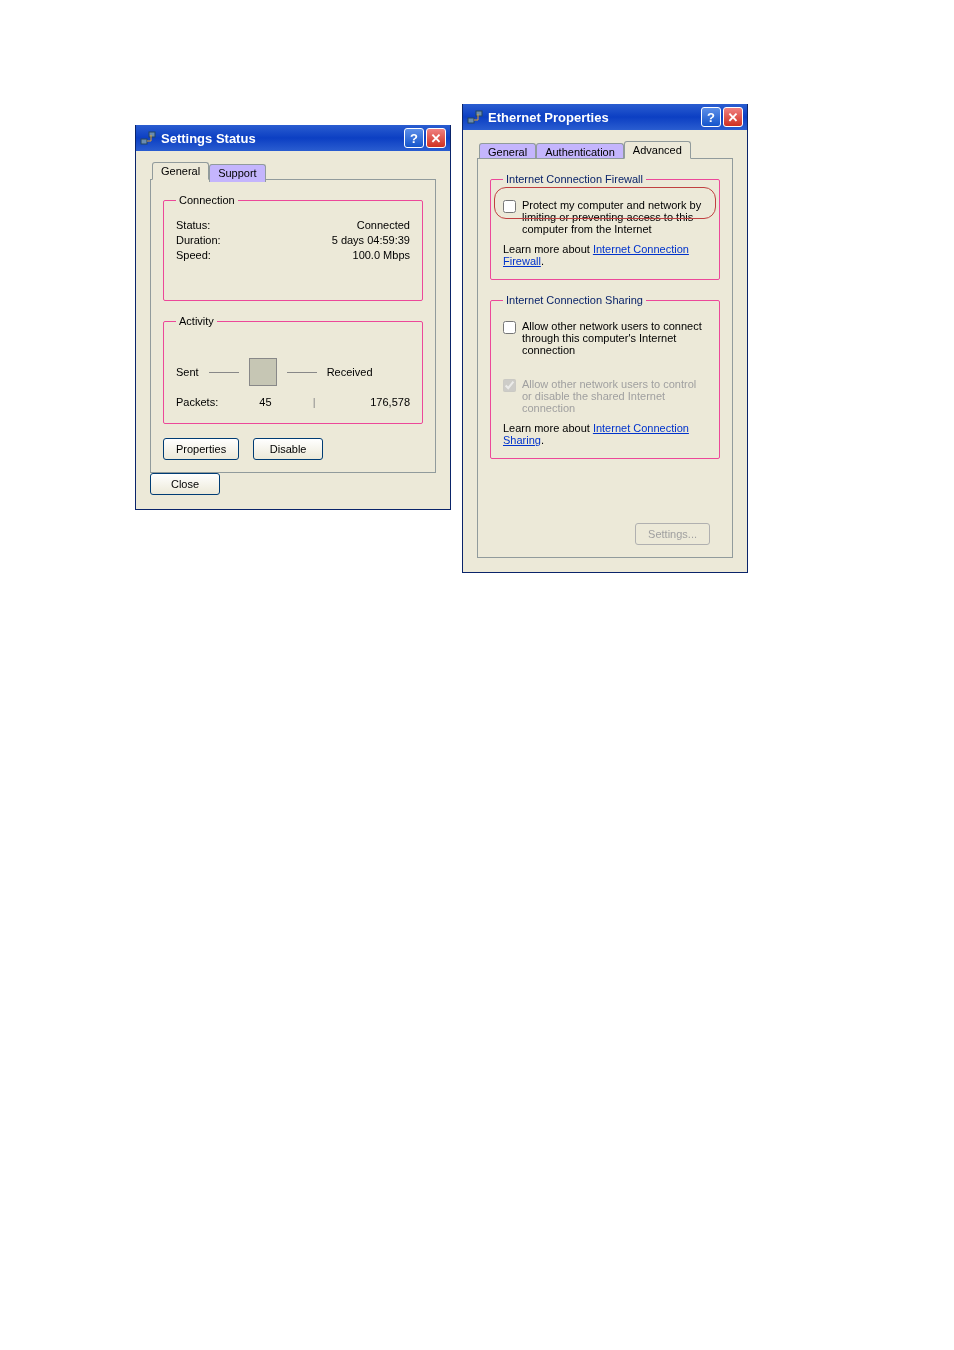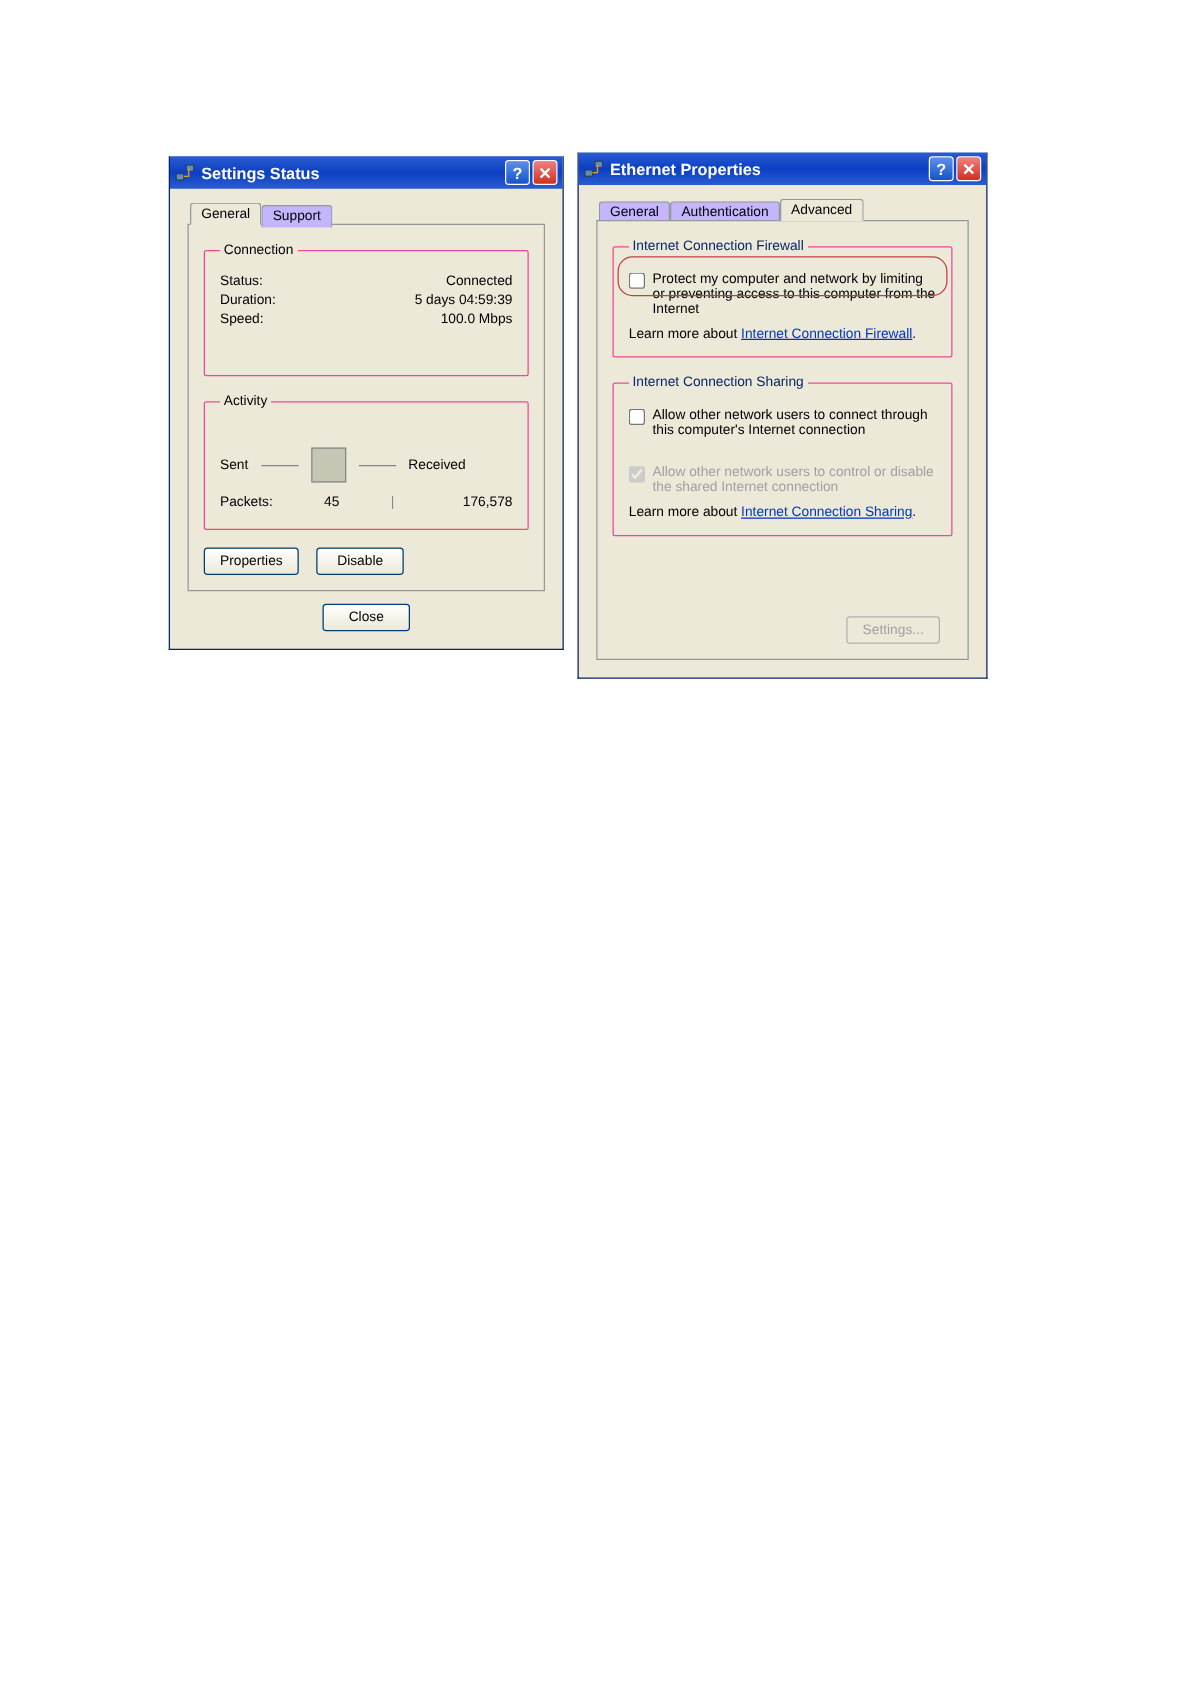--- a/index.html
+++ b/index.html
@@ -97,39 +97,39 @@
       background: linear-gradient(to bottom,#fff,#ece9d8);
       border: 1px solid #003c74;
       border-radius: 3px;
       font-size: 11px;
     }
     .btnxp.disabled {
       color: #a0a0a0;
       border-color: #b0b0b0;
       background: #ece9d8;
     }
-    .footer { display:flex; justify-content:center; gap:8px; margin-top:10px;}
+    .footer { display:flex; justify-content:flex-start; gap:8px; }
     .checkrow { display: flex; align-items: flex-start; gap: 6px; margin: 4px 0; }
     .checkrow input { margin-top: 1px; width: 13px; height: 13px; flex-shrink:0;}
     .checkrow.disabled { color: #a0a0a0; }
     .checkrow.disabled input { accent-color: #a0a0a0; }
     .learn { margin-top: 8px; font-size: 11px; }
     .learn a { color: #0033cc; text-decoration: underline; }
     .highlight-oval {
       position: absolute;
       border: 1px solid #c04040;
       border-radius: 12px;
       pointer-events: none;
     }
     .rightgap { height: 50px; }
     .rightfooter { display:flex; justify-content:flex-end; gap:8px; padding: 0 10px 0 0;}
 
     
     #dlg1 { left: 135px; top: 125px; width: 316px; }
-    #dlg2 { left: 462px; top: 122px; width: 328px; }
+    #dlg2 { left: 462px; top: 104px; width: 286px; }
 
     
     .conn-icon {
       width: 16px; height: 16px; display:inline-block; margin-right:5px;
     }
     .conn-icon svg { width:16px; height:16px; }
   </style>
 </head>
 <body>
 

